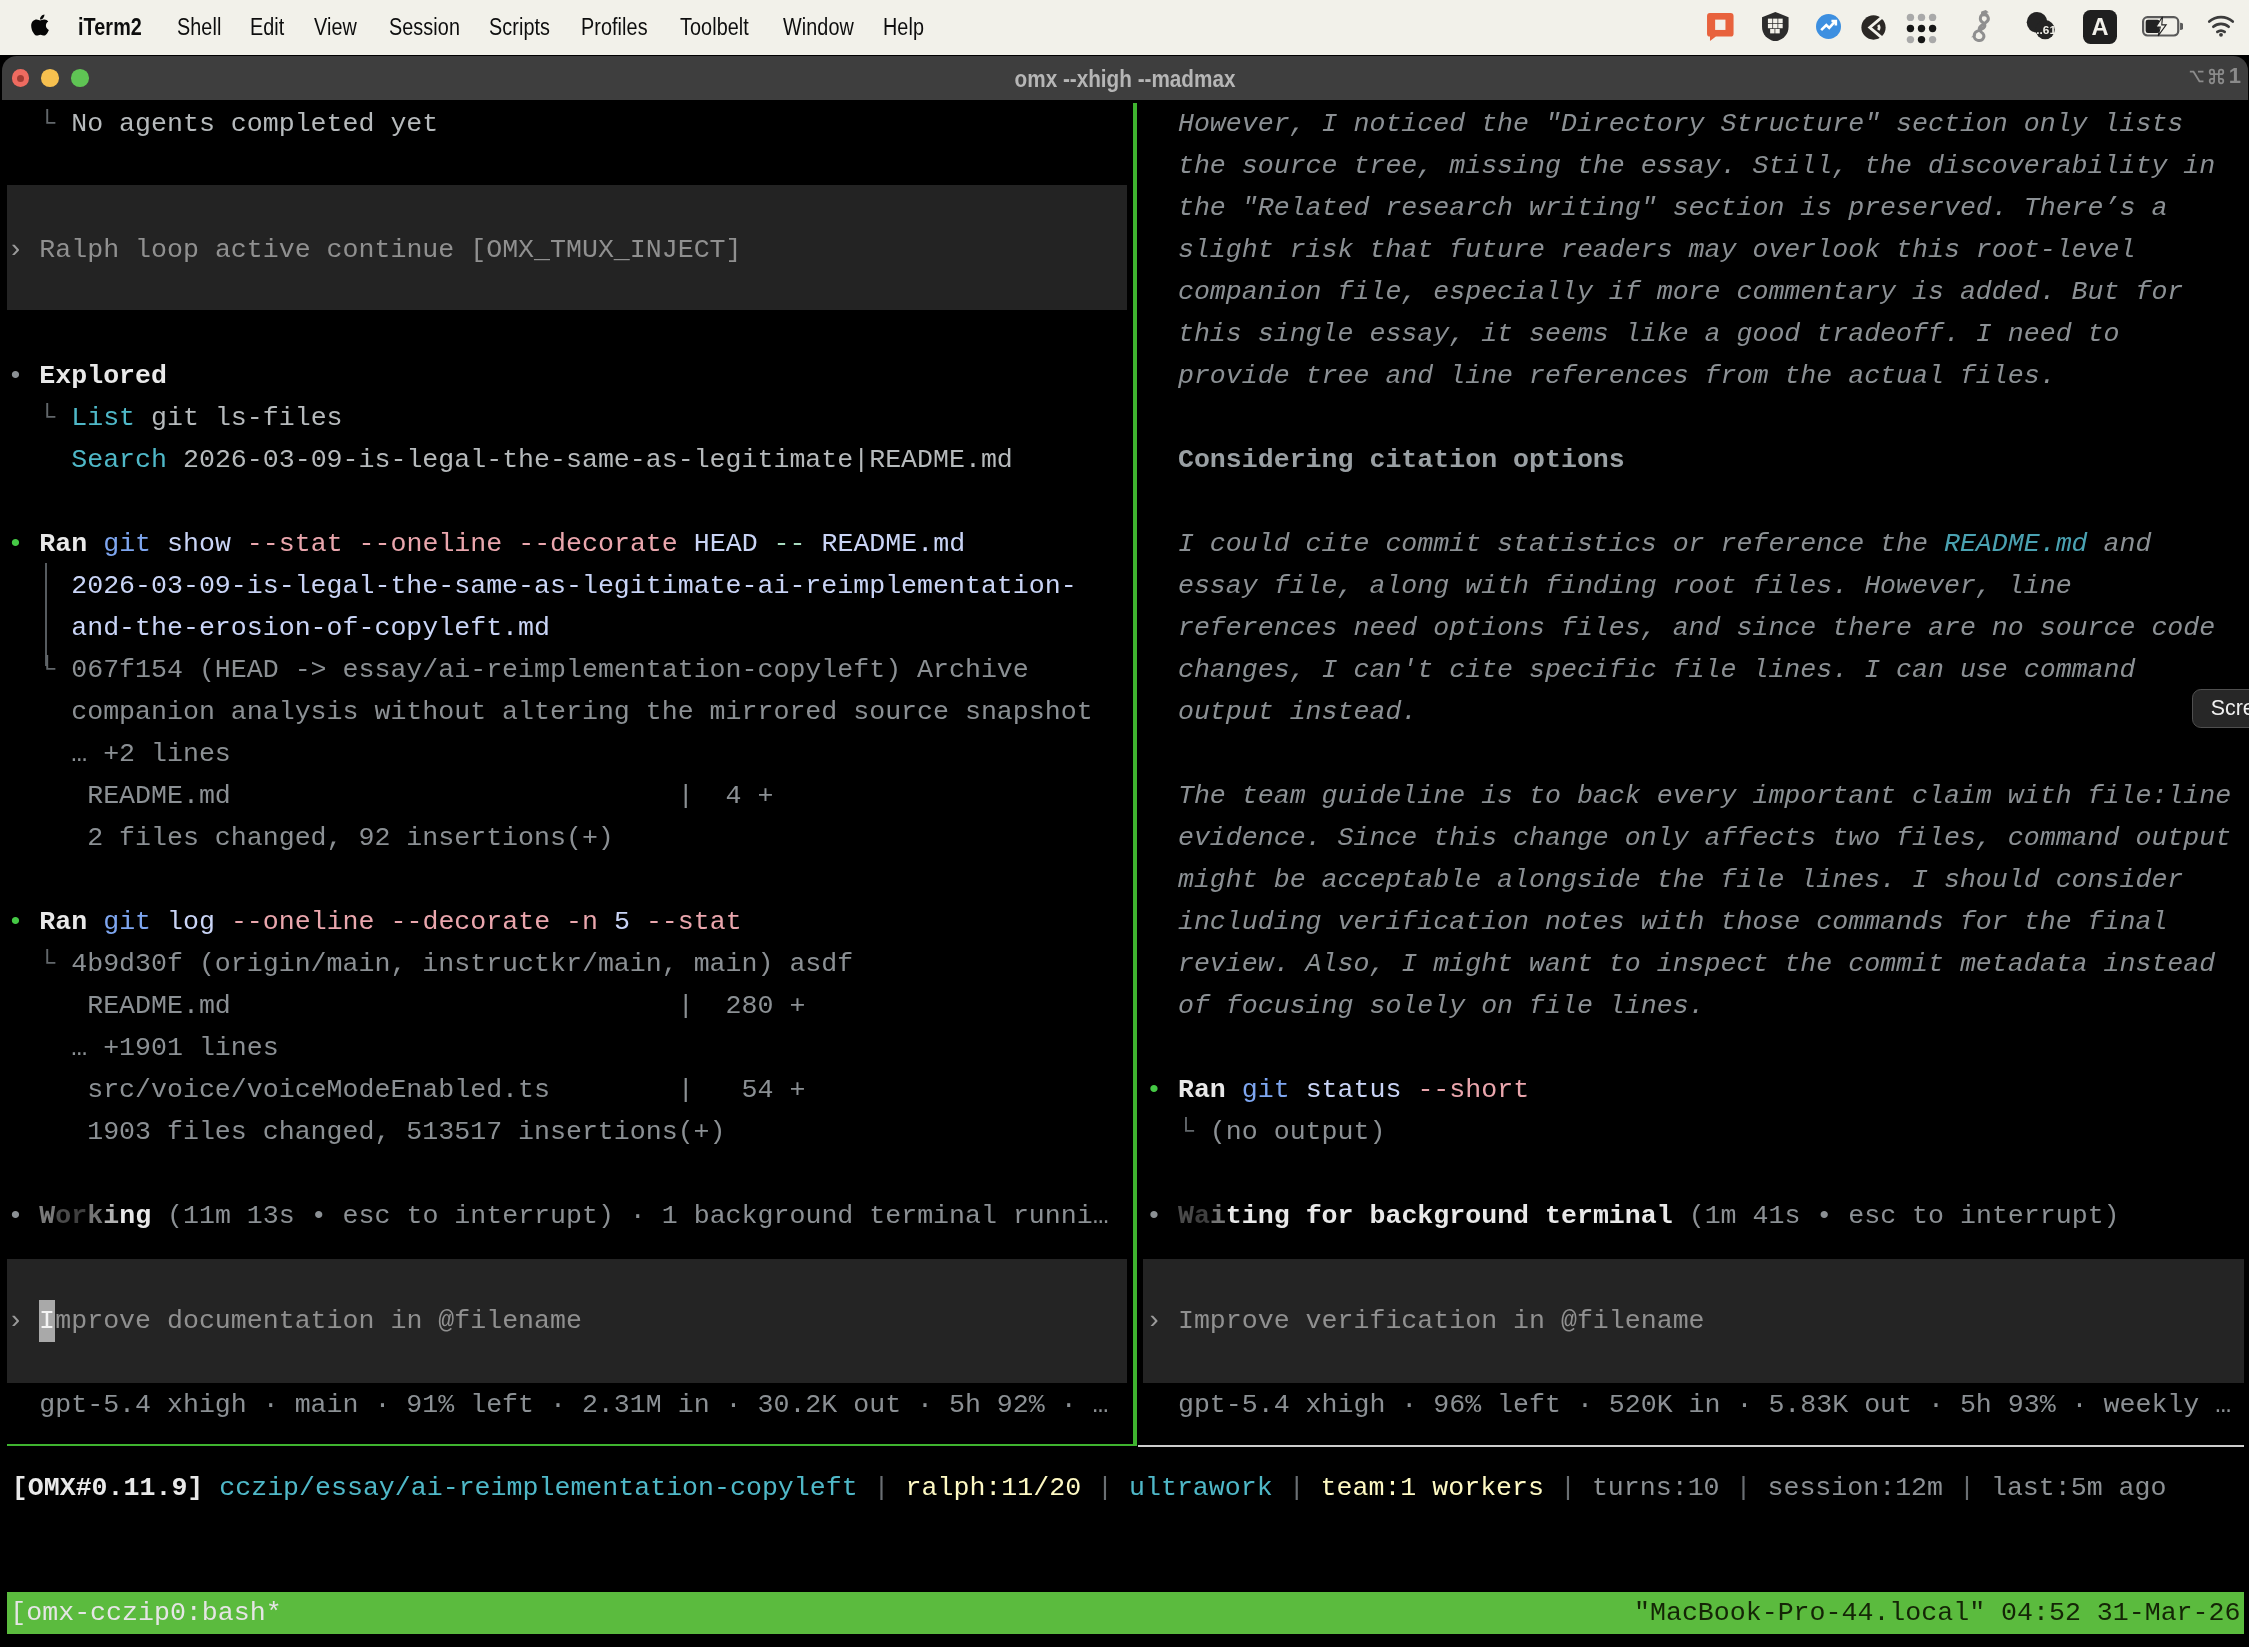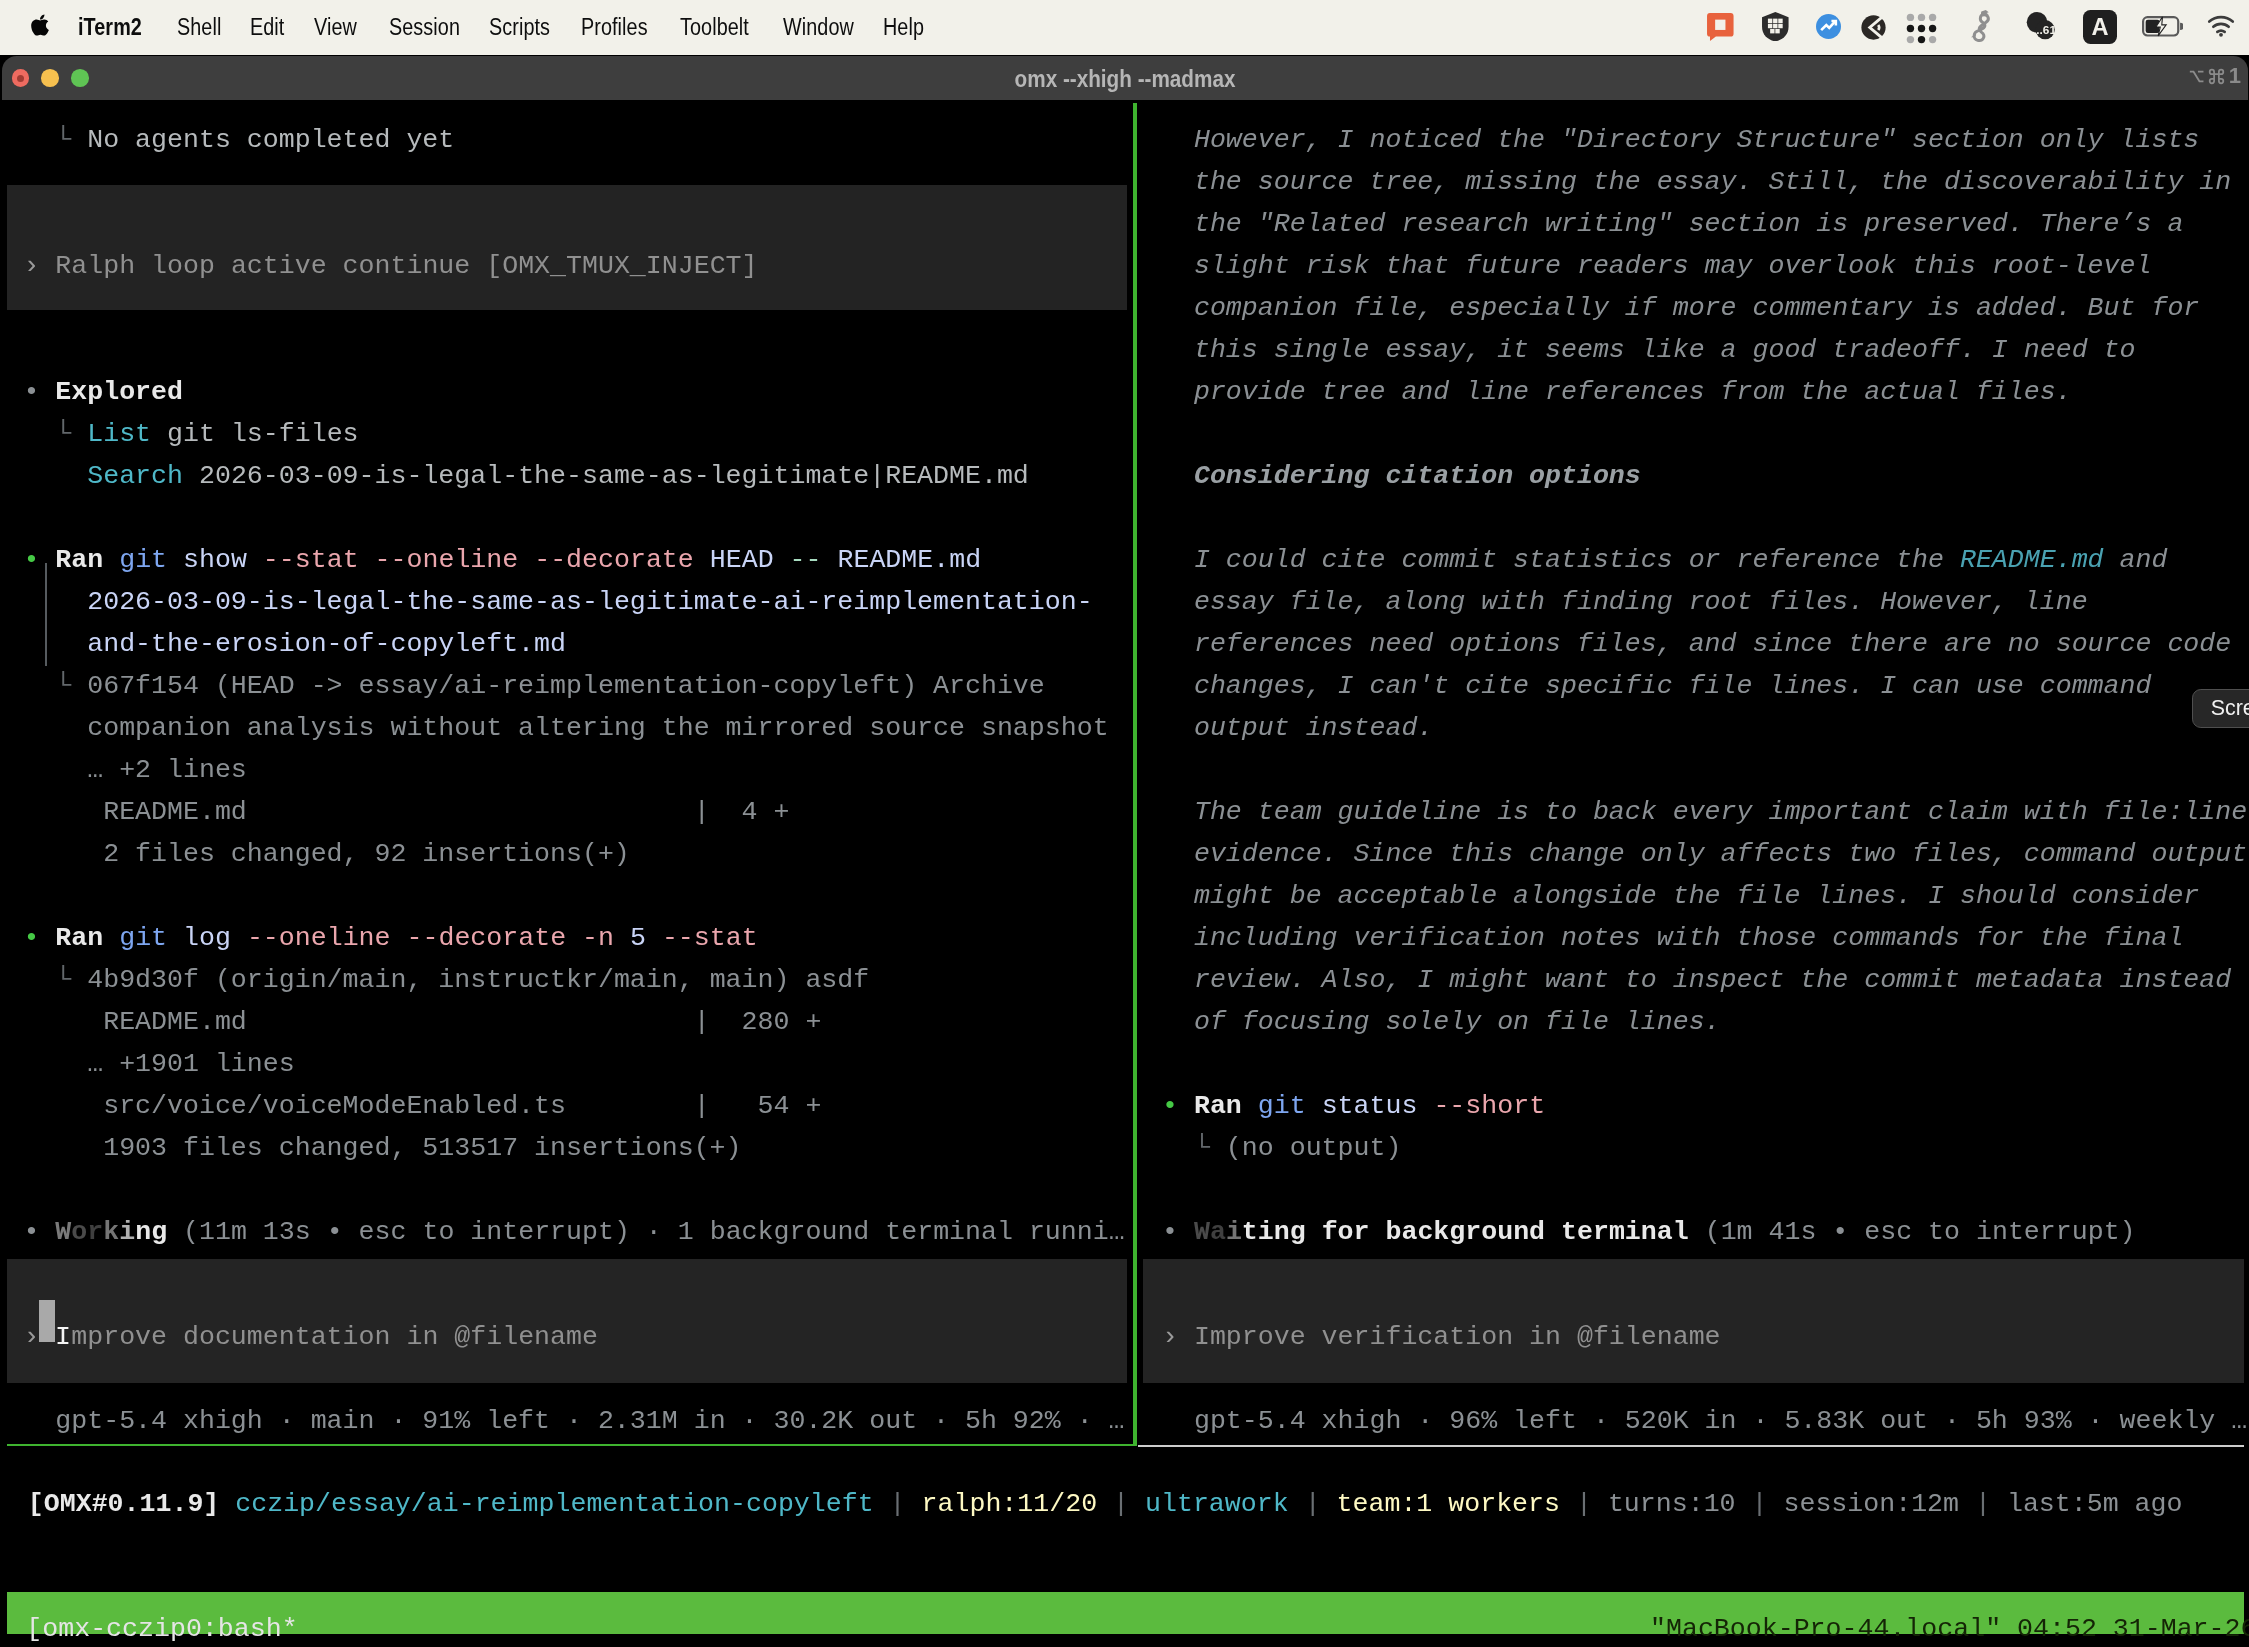--- a/index.html
+++ b/index.html
@@ -5,36 +5,36 @@
 body{position:relative;font-family:"Liberation Sans",sans-serif}
 .abs{position:absolute}
 #menubar{position:absolute;left:0;top:0;width:2250px;height:55px;background:#f2f1ea}
 .mi{position:absolute;top:0;height:55px;line-height:55px;font-size:23px;color:#0e0e0e;transform:scaleX(.86);transform-origin:0 50%;letter-spacing:0.1px}
 .mb{font-weight:700}
 #titlebar{position:absolute;left:2.2px;top:56px;width:2246px;height:44px;background:#3e3e3e;border-radius:14.8px 14.8px 0 0}
 #wtitle{position:absolute;left:0;top:0;width:100%;height:44px;line-height:46px;text-align:center;color:#b6b6b6;font-size:23px;font-weight:700;transform:scaleX(.9)}
 .tl{position:absolute;top:69px;width:17.7px;height:17.7px;border-radius:50%}
 #shortcut{position:absolute;right:8.9px;top:56px;height:44px;line-height:40px;color:#8b8b8b;font-size:22px;font-weight:700}
 #term{position:absolute;left:2.2px;top:100px;width:2246px;height:1543px;background:#000}
-pre{font-family:"Liberation Mono",monospace;font-size:26.6px;line-height:42px;white-space:pre;margin:16px}
+pre{font-family:"Liberation Mono",monospace;font-size:26.6px;line-height:42px;white-space:pre;margin:0}
 .fg{color:#b6babc}
 .dm{color:#8b9094}
 .tr{color:#62676b}
 .wb{color:#e9e9e9;font-weight:700}
 .cy{color:#4fb8c8}
 .gn{color:#45c945}
 .gn2{color:#fef9c3}
 .bl{color:#7ea6f0}
 .lv{color:#c9d4f6}
 .pk{color:#eaa6ad}
 .tl2{color:#a8dcc0}
 .pr{color:#9a9a9a}
 .bx{color:#909090}
 .it{color:#8b9094;font-style:italic}
-.itb{color:#9aa0a4;font-style:italic;font-weight:700}
+.itb{color:#9aa0a4;font-weight:700}
 .itc{color:#4aa2b2;font-style:italic}
 .sep{color:#6a6f73}
 .shA{color:#7a7a7a;font-weight:700}
 .shB{color:#4a4a4a;font-weight:700}
 .shC{color:#3f3f3f;font-weight:700}
 .shD{color:#757575;font-weight:700}
 .shE{color:#b0b0b0;font-weight:700}
 </style></head>
 <body>
 <div id="term"></div>

